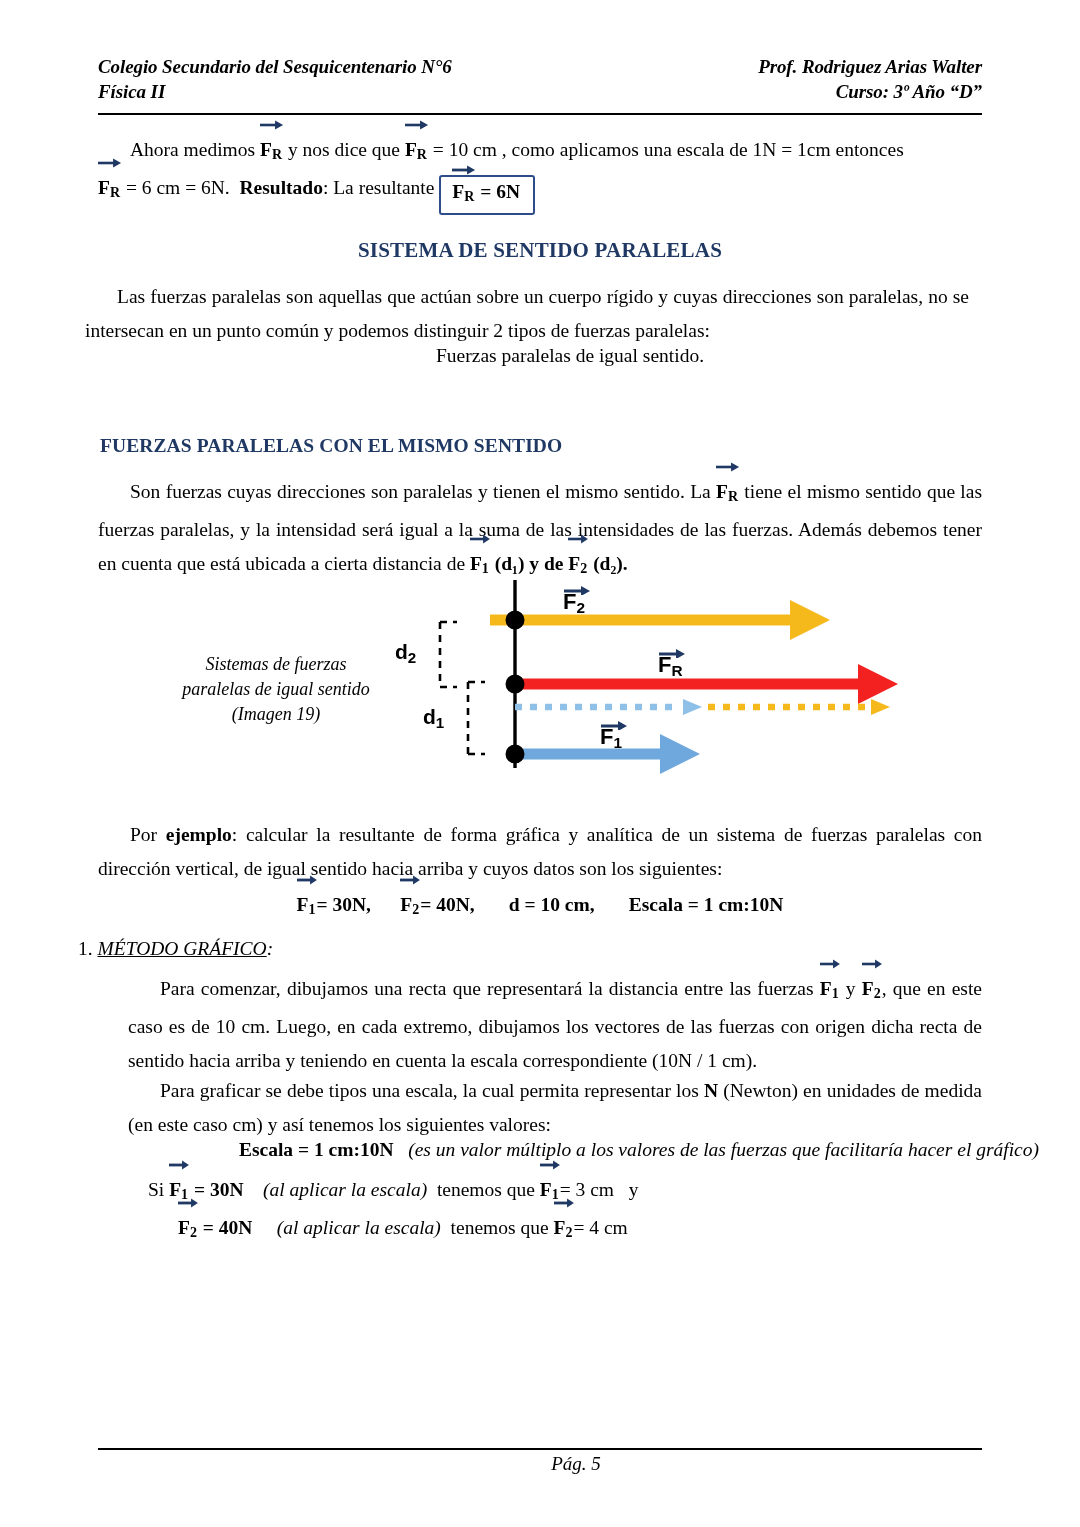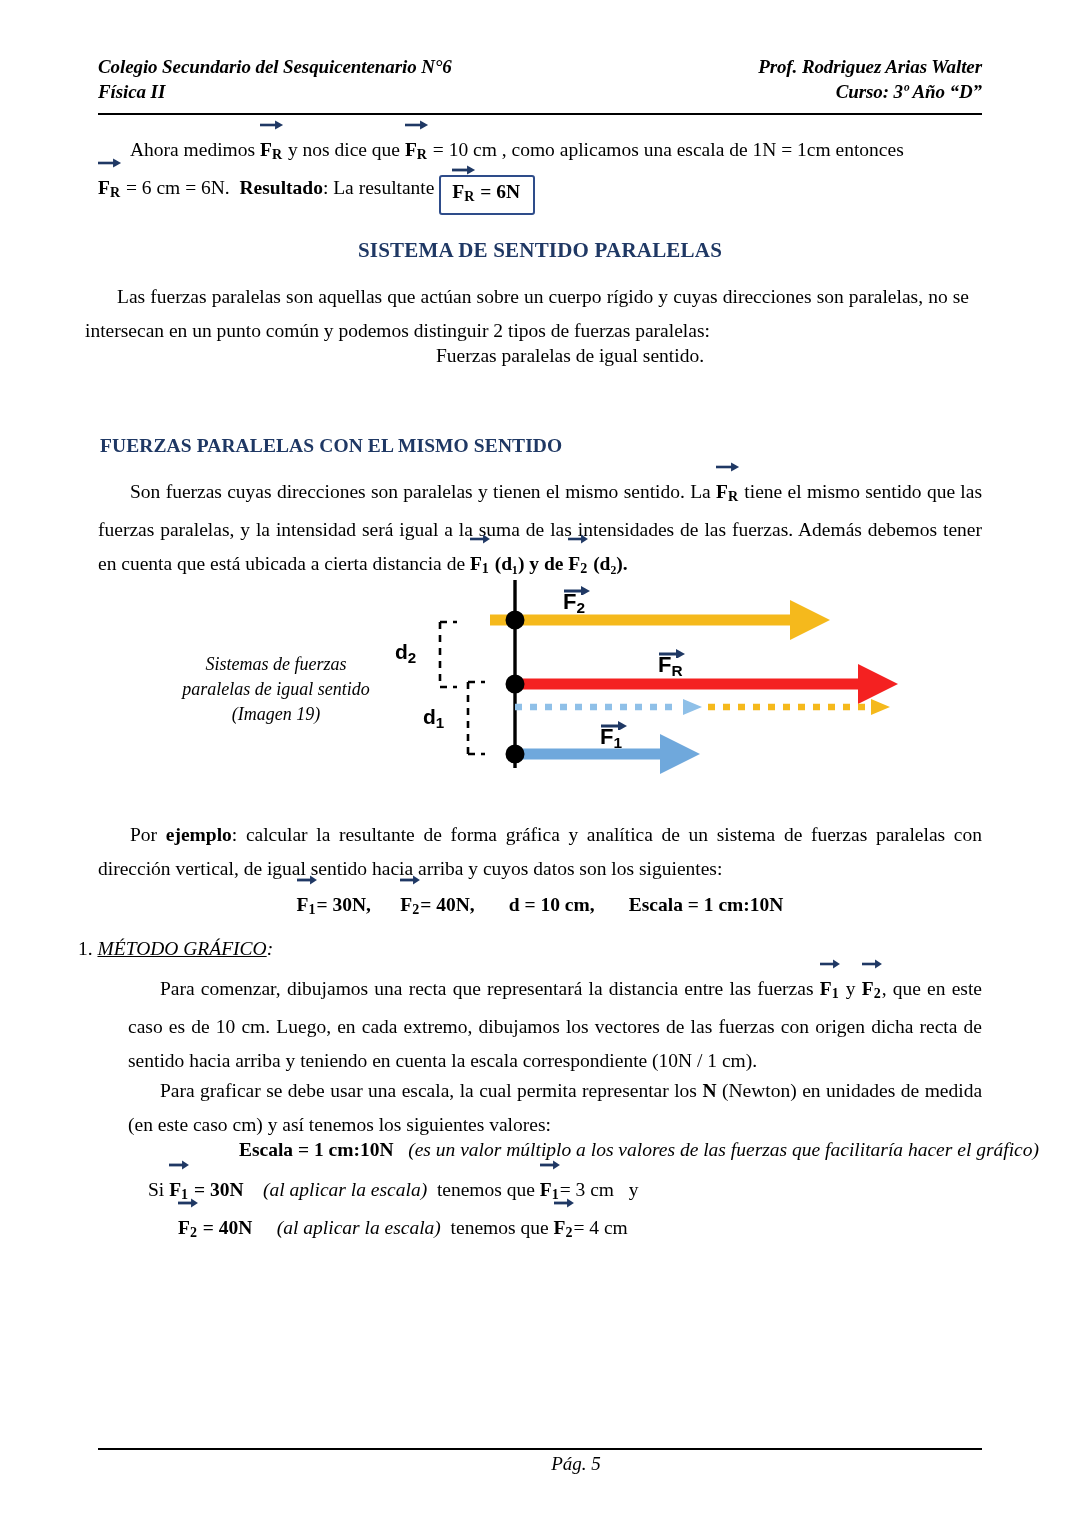--- a/index.html
+++ b/index.html
@@ -371,21 +371,21 @@
     <span>y</span>
     <span class="vec"><span class="ar">
           <svg viewBox="0 0 26 9" preserveAspectRatio="none">
             <line x1="0" y1="6" x2="22" y2="6" stroke="#1F3864" stroke-width="2.6"></line>
             <polygon points="26,6 17,1.6 17,10.4" fill="#1F3864"></polygon>
           </svg>
         </span><span>F</span><span class="sub">2</span></span><span>, que en este caso es de 10 cm. Luego, en cada extremo, dibujamos los vectores de las fuerzas con origen dicha recta de sentido hacia arriba y teniendo en cuenta la escala correspondiente (10N / 1 cm).</span>
   </div>
 
   <div class="block" style="left:128px; top:1074px; width:854px;">
-    <span class="ind"></span><span>Para graficar se debe usar una escala, la cual permita representar los</span>
+    <span class="ind"></span><span>Para graficar se debe tipos una escala, la cual permita representar los</span>
     <b>N</b>
     <span>(Newton) en unidades de medida (en este caso cm) y así tenemos los siguientes valores:</span>
   </div>
 
   <div class="block" style="left:155px; top:1133px; width:884px; text-align:right;">
     <b>Escala = 1 cm:10N</b>
     &nbsp;&nbsp;<i>(es un valor múltiplo a los valores de las fuerzas que facilitaría hacer el gráfico)</i>
   </div>
 
   <div class="block" style="left:148px; top:1173px; width:884px; text-align:left;">

